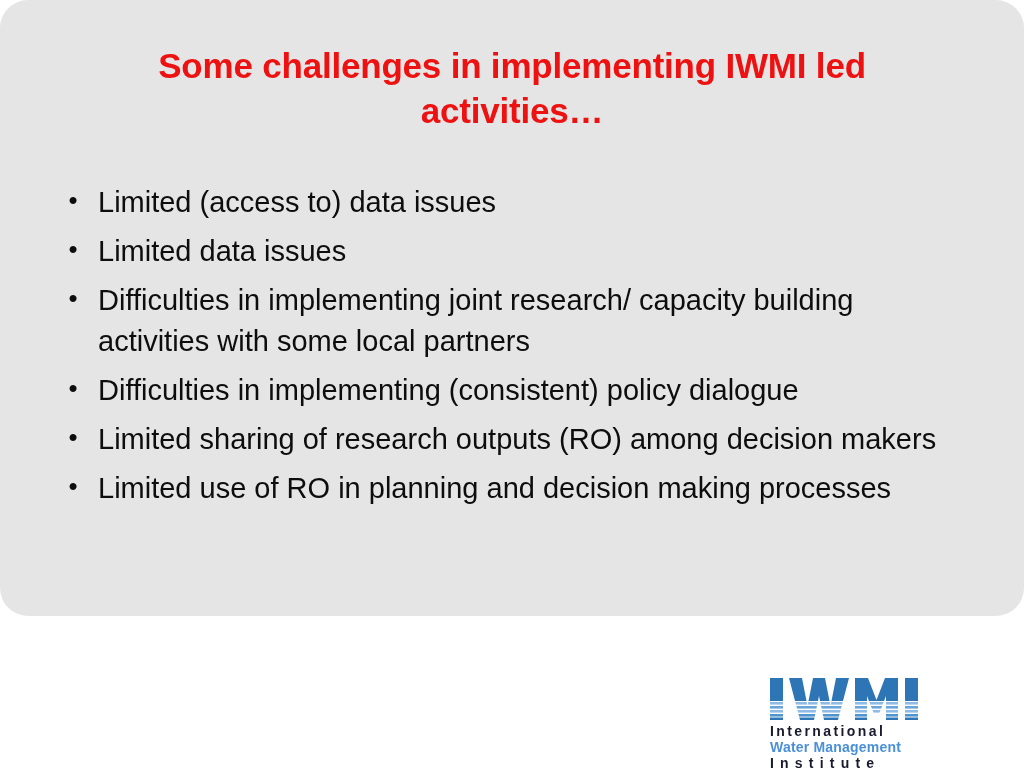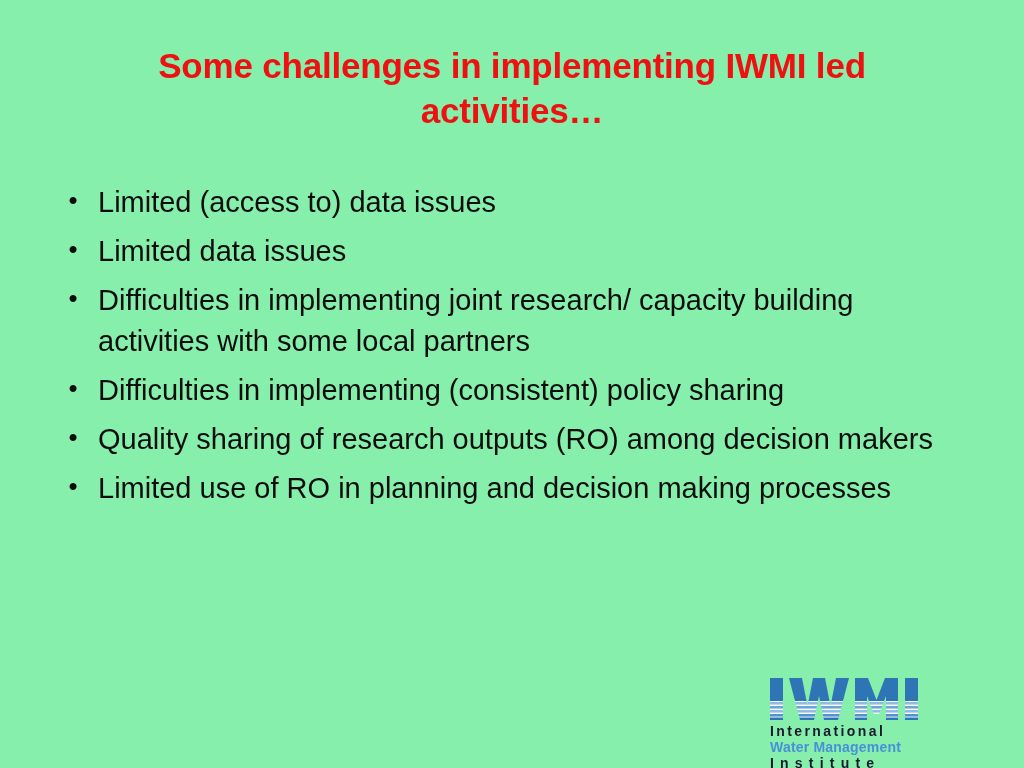--- a/index.html
+++ b/index.html
@@ -11,22 +11,23 @@
     width: 1024px;
     height: 768px;
     overflow: hidden;
     font-family: "Liberation Sans", sans-serif;
     -webkit-font-smoothing: antialiased;
   }
 
   #slide {
     position: relative;
     width: 1024px;
-    height: 768px;
-    background: #86efac;
+    height: 616px;
+    background: #e5e5e5;
+    border-radius: 28px;
   }
 
   
   #slide-title {
     position: absolute;
     left: 80px;
     top: 44px;
     width: 864px;
     text-align: center;
     color: #ee1111;
@@ -99,25 +100,25 @@
     <li>
       <span class="bullet-dot">•</span>
       <span class="bullet-text">Limited data issues</span>
     </li>
     <li>
       <span class="bullet-dot">•</span>
       <span class="bullet-text">Difficulties in implementing joint research/ capacity building activities with some local partners</span>
     </li>
     <li>
       <span class="bullet-dot">•</span>
-      <span class="bullet-text">Difficulties in implementing (consistent) policy sharing</span>
+      <span class="bullet-text">Difficulties in implementing (consistent) policy dialogue</span>
     </li>
     <li>
       <span class="bullet-dot">•</span>
-      <span class="bullet-text">Quality sharing of research outputs (RO) among decision makers</span>
+      <span class="bullet-text">Limited sharing of research outputs (RO) among decision makers</span>
     </li>
     <li>
       <span class="bullet-dot">•</span>
       <span class="bullet-text">Limited use of RO in planning and decision making processes</span>
     </li>
   </ul>
 
   <div id="iwmi-logo">
     <svg viewBox="0 0 184 94" xmlns="http://www.w3.org/2000/svg">
       <defs>

